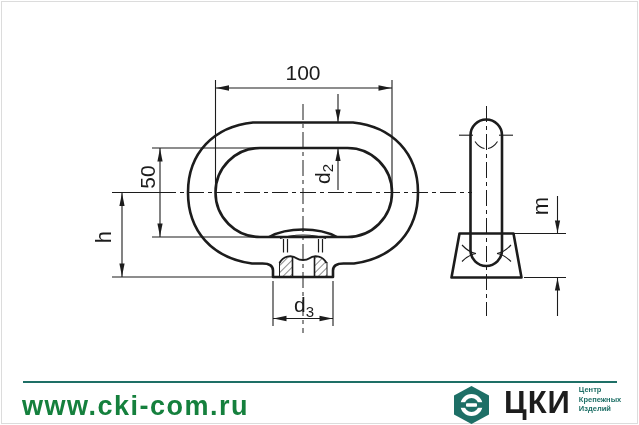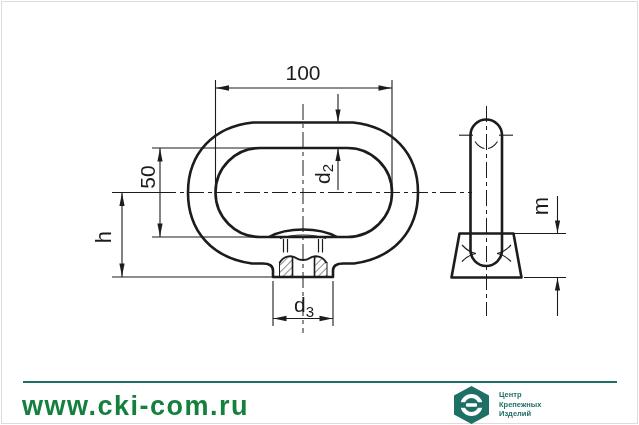--- a/index.html
+++ b/index.html
@@ -20,21 +20,21 @@
   }
   .logo{
     position:absolute;left:452px;top:385px;display:flex;align-items:flex-start;
   }
   .logo-icon{width:39px;height:40px;display:block;}
   .brand{
     margin-left:13px;margin-top:2px;font-size:31px;line-height:31px;font-weight:700;
     letter-spacing:1px;color:#1d1d1d;white-space:nowrap;
   }
   .tagline{
-    margin-left:8px;margin-top:5px;font-size:7.5px;line-height:9.5px;font-weight:700;color:#1E6F66;
+    margin-left:8px;font-size:7.5px;line-height:9.5px;font-weight:700;color:#1E6F66;
   }
 </style>
 </head>
 <body>
 
 
 
 <div class="canvas-frame"></div>
 
 <svg width="639" height="380" viewBox="0 0 639 380">
@@ -164,20 +164,21 @@
 
 <div class="website">www.cki-com.ru</div>
 
 <div class="logo">
   <svg class="logo-icon" viewBox="0 0 39 40">
     <polygon points="19.5,1 37,10.5 37,29.5 19.5,39 2,29.5 2,10.5" fill="#1E6F66"></polygon>
     <circle cx="19.5" cy="20" r="9" fill="none" stroke="#ffffff" stroke-width="4.2"></circle>
     <rect x="6" y="17.2" width="27" height="5.6" fill="#1E6F66"></rect>
     <rect x="14" y="18.3" width="11" height="3.4" rx="1" fill="#ffffff"></rect>
   </svg>
+  <div class="brand">ЦКИ</div>
   <div class="tagline">
     <div>Центр</div>
     <div>Крепежных</div>
     <div>Изделий</div>
   </div>
 </div>
 
 
 
 

